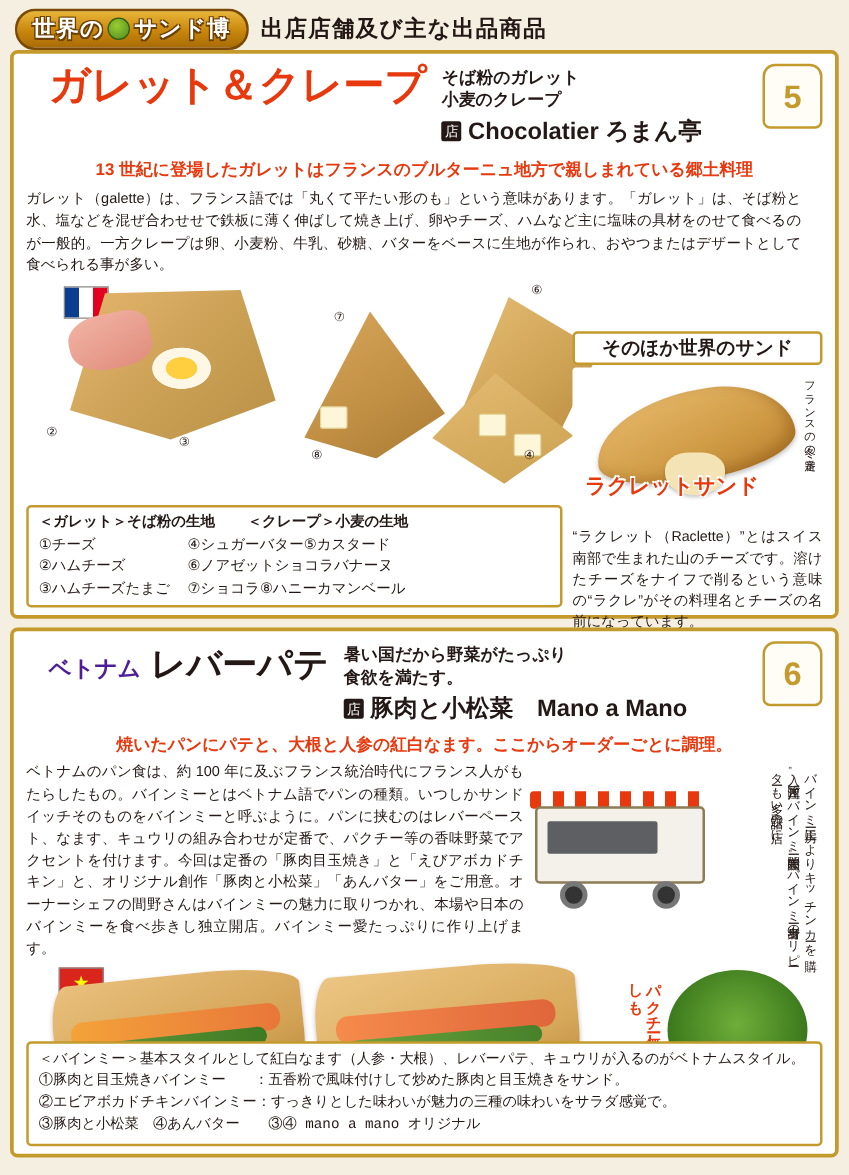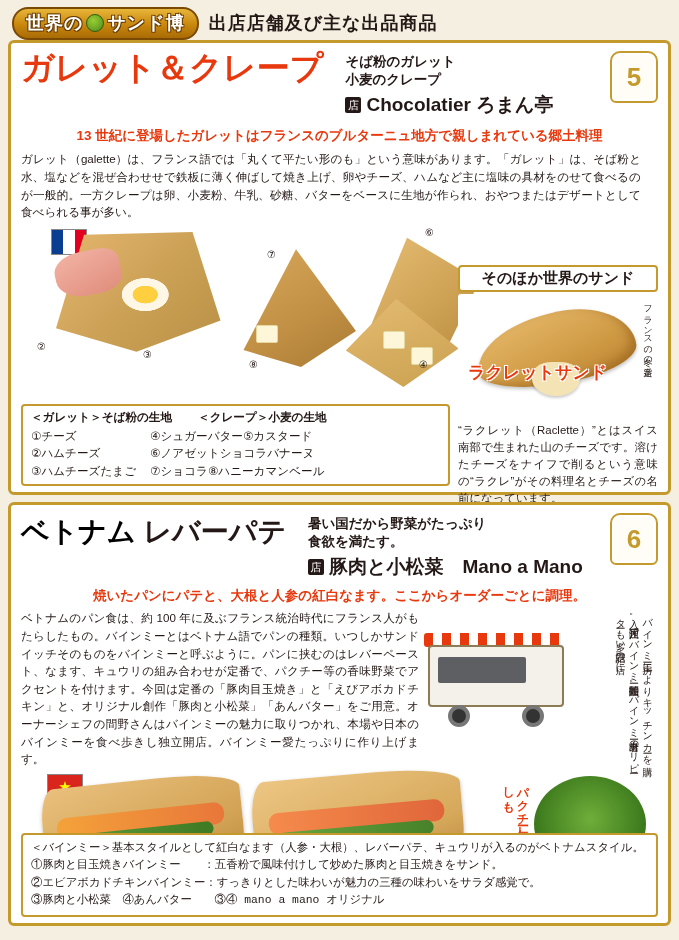--- a/index.html
+++ b/index.html
@@ -41,28 +41,28 @@
     border:3px solid #c49a2c;
     border-radius:6px;
     background:#fff;
     box-sizing:border-box;
     position:relative;
   }
   .panel-1{height:455px;padding:8px 10px 6px 10px;}
   .panel-2{height:424px;margin-top:7px;padding:8px 10px 6px 10px;}
 
   
-  .sec-head{display:flex;align-items:flex-start;gap:22px;}
+  .sec-head{display:flex;align-items:flex-start;gap:12px;margin-left:18px;}
   .sec-title{
     font-size:33px;font-weight:bold;color:#e8380d;
     letter-spacing:0px;line-height:1.05;white-space:nowrap;
     font-family:"DejaVu Sans",sans-serif;
   }
   .sec-title-2{font-size:28px;font-weight:bold;color:#231815;white-space:nowrap;}
-  .sec-title-2 .red{color:#000000;font-size:28px;}
+  .sec-title-2 .red{color:#4c1d95;font-size:18px;}
   .sec-sub{flex:1;padding-top:2px;}
   .sec-sub .l1{font-size:13.5px;font-weight:bold;line-height:1.35;}
   .shop-line{display:flex;align-items:center;gap:5px;margin-top:3px;}
   .shop-badge{
     background:#231815;color:#fff;font-size:11px;
     width:16px;height:16px;display:flex;align-items:center;justify-content:center;
     border-radius:2px;
   }
   .shop-name{font-size:19px;font-weight:bold;}
   .numbox{
@@ -117,21 +117,21 @@
   .sidebox-photo{position:relative;height:108px;margin-top:2px;background:#fff;border-radius:3px;overflow:hidden;}
   .croissant{position:absolute;left:18px;top:18px;width:160px;height:72px;
     background:linear-gradient(160deg,#e9bd71,#d09b45 60%,#b87f2e);
     border-radius:60% 40% 55% 45%/70% 60% 40% 30%;
     box-shadow:inset -6px -4px 10px rgba(120,70,10,.35),0 2px 4px rgba(0,0,0,.25);
     transform:rotate(-8deg);}
   .cheese-drip{position:absolute;left:74px;top:68px;width:48px;height:34px;background:#f4e3b5;
     border-radius:40% 40% 50% 50%;box-shadow:0 2px 3px rgba(0,0,0,.2);}
   .side-vert{position:absolute;right:4px;top:4px;writing-mode:vertical-rl;font-size:9px;line-height:1.25;color:#231815;background:rgba(255,255,255,.7);padding:1px;}
   .side-label{
-    position:absolute;left:10px;bottom:18px;
+    position:absolute;left:10px;bottom:2px;
     font-size:17px;font-weight:bold;color:#e8380d;
     text-shadow:1px 1px 0 #fff,-1px -1px 0 #fff,1px -1px 0 #fff,-1px 1px 0 #fff;}
   .sidebox-txt{font-size:11.4px;line-height:1.5;margin-top:20px;text-align:justify;}
 
   
   .menu-band{
     position:absolute;left:10px;right:218px;bottom:6px;
     border:2px solid #c49a2c;border-radius:4px;background:#fff;
     padding:4px 6px 5px 8px;
   }

